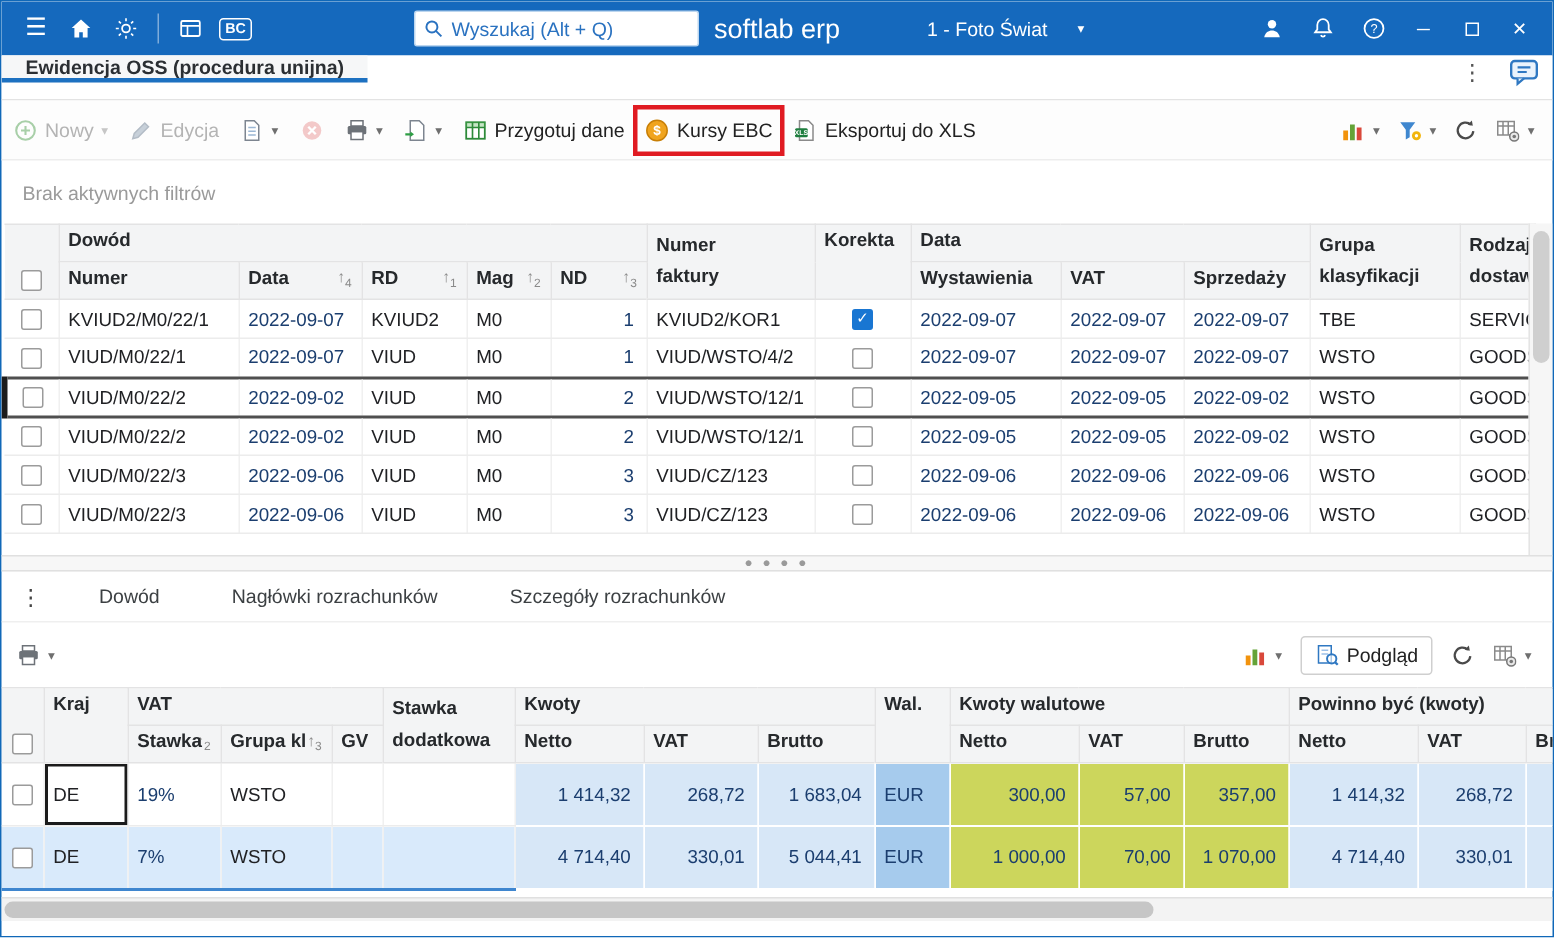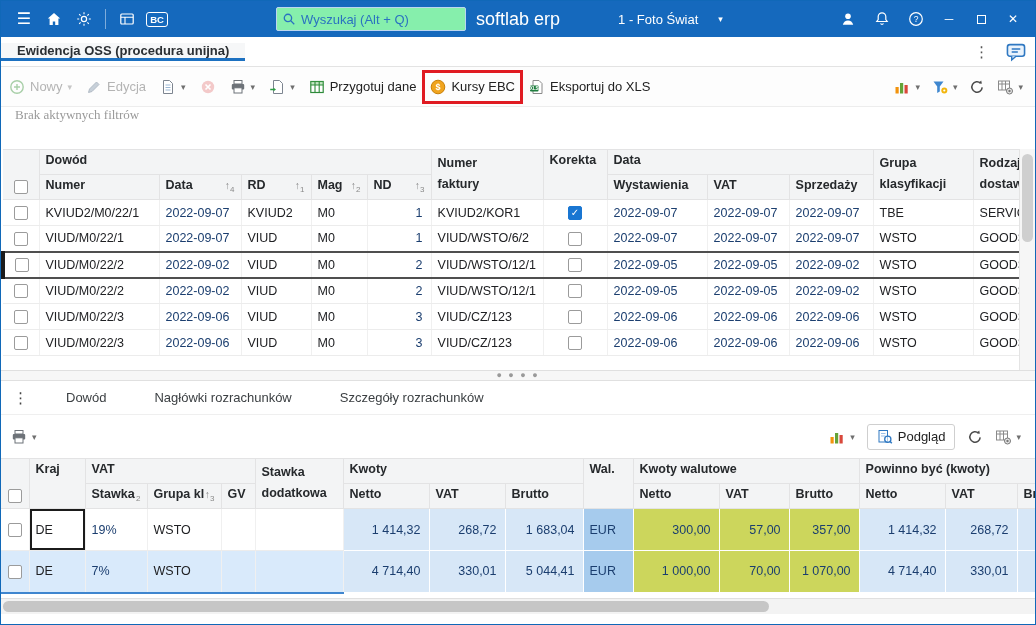--- a/index.html
+++ b/index.html
@@ -5,51 +5,51 @@
   * { margin:0; padding:0; box-sizing:border-box; }
   body { font-family:"Liberation Sans", sans-serif; background:#fff; }
   #app { position:relative; width:1036px; height:625px; border:1px solid #1068b8; overflow:hidden; background:#fff; font-size:13px; color:#202124; }
 
   
   .topbar { position:absolute; top:0; left:0; right:0; height:36px; background:#1569bd; display:flex; align-items:center; color:#fff; padding:0 8px; }
   .tb-btn { width:30px; height:30px; display:flex; align-items:center; justify-content:center; cursor:pointer; flex:0 0 auto; }
   .glyph { font-size:16px; line-height:1; }
   .tb-sep { width:1px; height:20px; background:rgba(255,255,255,.45); margin:0 6px; flex:0 0 auto; }
   .bc { border:1px solid #fff; border-radius:3px; font-size:9.5px; padding:1px 3px; font-weight:bold; }
-  .searchbox { margin-left:104px; width:190px; height:24px; background:#86efac; border:1px solid #bcd6ef; border-radius:2px; display:flex; align-items:center; padding:0 5px; flex:0 0 auto; }
+  .searchbox { margin-left:104px; width:190px; height:24px; background:#ffffff; border:1px solid #bcd6ef; border-radius:2px; display:flex; align-items:center; padding:0 5px; flex:0 0 auto; }
   .searchbox svg { width:14px; height:14px; flex:0 0 auto; }
   .searchbox input { border:0; outline:0; background:transparent; font-family:"Liberation Sans",sans-serif; font-size:13px; color:#2a72c0; width:150px; margin-left:5px; }
   .searchbox input::placeholder { color:#2a72c0; opacity:1; }
   .brand { margin-left:10px; font-size:18px; flex:0 0 auto; }
   .company { margin-left:58px; display:flex; align-items:center; gap:20px; font-size:13px; cursor:pointer; flex:0 0 auto; }
   .chev-w { font-size:9px; }
   .tb-right { margin-left:auto; display:flex; align-items:center; gap:4px; }
   .winbtn { width:28px; height:30px; display:flex; align-items:center; justify-content:center; font-size:12px; cursor:pointer; }
   .maxbox { width:9px; height:9px; border:1.3px solid #fff; display:inline-block; }
   .ic16 { width:16px; height:16px; display:block; }
 
   
-  .tabbar { position:absolute; top:36px; left:0; right:0; height:30px; background:#fff; border-bottom:1px solid #e3e3e3; display:flex; align-items:center; }
+  .tabbar { position:absolute; top:36px; left:0; right:0; height:30px; background:#fff; border-bottom:1px solid #e3e3e3; display:flex; align-items:flex-start; }
   .tab { padding:0 16px; display:flex; align-items:center; font-weight:bold; font-size:13px; color:#2b2f33; background:#f6f7f8; border-bottom:3px solid #1d71c1; cursor:pointer; }
   .tab-right { margin-left:auto; display:flex; align-items:center; gap:12px; padding-right:8px; }
   .dots { font-size:15px; color:#555; cursor:pointer; padding:0 4px; }
   .chatbtn { border:0; background:transparent; cursor:pointer; display:flex; align-items:center; }
   .chatbtn svg { width:22px; height:22px; }
 
   
   .toolbar { position:absolute; top:66px; left:0; right:0; height:40px; display:flex; align-items:center; gap:14px; padding:0 8px; border-bottom:1px solid #ededed; background:#fdfdfd; }
   .tbtn { display:flex; align-items:center; gap:5px; font-size:13px; color:#222; cursor:pointer; background:transparent; border:0; font-family:"Liberation Sans",sans-serif; flex:0 0 auto; }
   .tbtn.disabled { color:#b4b4b4; }
   .chev { font-size:9px; color:#6f6f6f; }
   .tbtn.disabled .chev { color:#c6c6c6; }
   .toolbar-right { margin-left:auto; display:flex; align-items:center; gap:12px; padding-right:4px; }
   .red-box { position:absolute; left:-8px; right:-8px; top:-9px; bottom:-9px; border:3px solid #e01b22; pointer-events:none; }
 
   
-  .filterbar { position:absolute; top:106px; left:0; right:0; height:42px; display:flex; align-items:flex-start; padding-left:14px; color:#9a9a9a; font-size:13px;font-family:Liberation Serif, serif; }
+  .filterbar { position:absolute; top:106px; left:0; right:0; height:42px; display:flex; align-items:center; padding-left:14px; color:#9a9a9a; font-size:13px; }
 
   
   table { border-collapse:collapse; table-layout:fixed; }
   th, td { overflow:hidden; white-space:nowrap; }
   th { background:#f3f4f5; font-size:12.5px; font-weight:bold; color:#26292c; text-align:left; padding:3px 6px; border-right:1px solid #e3e3e4; border-bottom:1px solid #e3e3e4; border-top:1px solid #e3e3e4; vertical-align:top; height:25px; }
   td { font-size:12.5px; color:#202124; padding:0 6px; height:26px; border-right:1px solid #f0f0f0; border-bottom:1px solid #ececec; }
   .sort { float:right; color:#8a8a8a; font-weight:normal; font-size:10.5px; margin-top:1px; }
   .sort sub { font-size:8px; vertical-align:-3px; }
   .selcol { text-align:center; padding:0; }
   th.selcol { vertical-align:bottom; padding-bottom:5px; }
@@ -359,21 +359,21 @@
           <td class="t">TBE</td>
           <td class="t">SERVICES</td>
         </tr>
         <tr>
           <td class="selcol"><span class="cb"></span></td>
           <td class="t">VIUD/M0/22/1</td>
           <td class="dt">2022-09-07</td>
           <td class="t">VIUD</td>
           <td class="t">M0</td>
           <td class="num">1</td>
-          <td class="t">VIUD/WSTO/6/2</td>
+          <td class="t">VIUD/WSTO/4/2</td>
           <td class="cbx"><span class="cb"></span></td>
           <td class="dt">2022-09-07</td>
           <td class="dt">2022-09-07</td>
           <td class="dt">2022-09-07</td>
           <td class="t">WSTO</td>
           <td class="t">GOODS</td>
         </tr>
         <tr class="rowsel">
           <td class="selcol"><span class="cb"></span></td>
           <td class="t">VIUD/M0/22/2</td>

